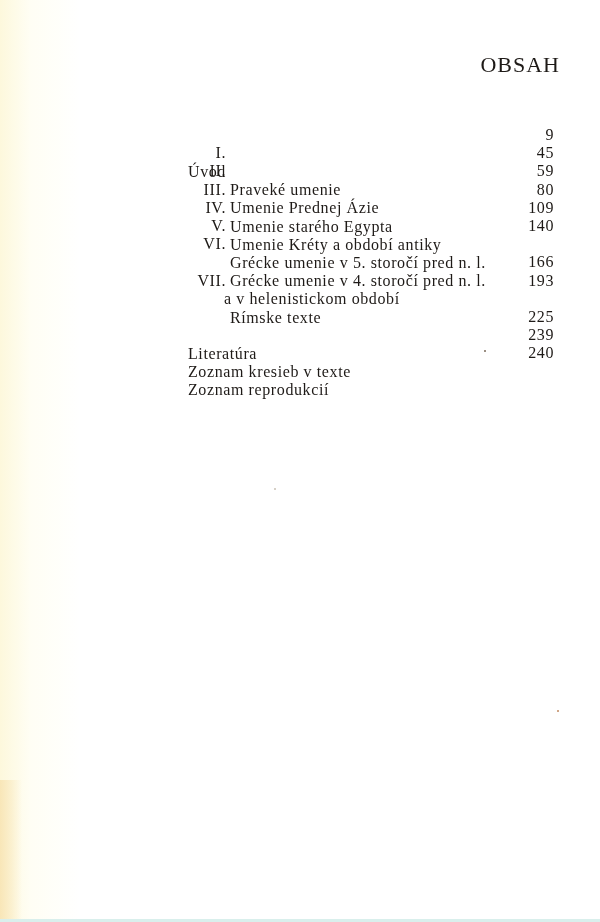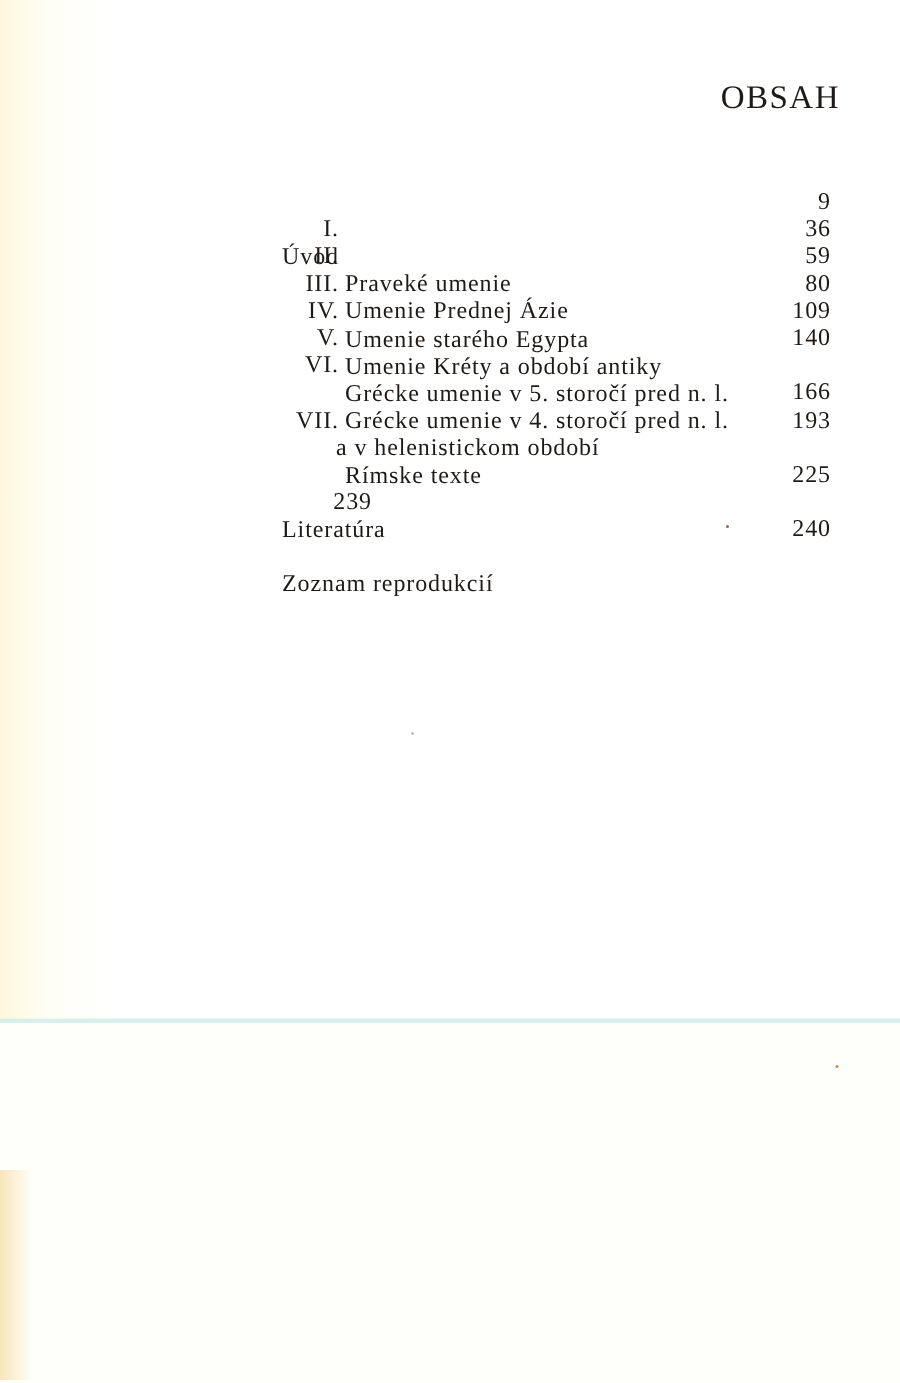--- a/index.html
+++ b/index.html
@@ -3,21 +3,21 @@
   <meta charset="utf-8">
   <style>
     html, body { margin: 0; padding: 0; }
     body {
       width: 600px; height: 922px; overflow: hidden; position: relative;
       background: #fffffa;
       font-family: "Liberation Serif", "DejaVu Serif", serif;
       color: #1e1a17;
     }
     .page {
-      position: absolute; left: 0; top: 0; width: 600px; height: 682px;
+      position: absolute; left: 0; top: 0; width: 600px; height: 922px;
       background: linear-gradient(90deg, #fdf8dc 0px, #fffef4 30px, #ffffff 80px, #ffffff 100%);
     }
     .left-edge {
       position: absolute; left: 0; top: 780px; width: 22px; height: 140px;
       background: linear-gradient(90deg, #f8e6b8, rgba(255,255,255,0));
     }
     .bottom-edge {
       position: absolute; left: 0; bottom: 0; width: 600px; height: 3px;
       background: #d9efec;
     }
@@ -47,21 +47,21 @@
   <div class="title">OBSAH</div>
 
   <div class="toc">
     <div class="row">
       <span class="label">Úvod</span>
       <span class="page-no">9</span>
     </div>
     <div class="row">
       <span class="num">I.</span>
       <span class="label">Praveké umenie</span>
-      <span class="page-no">36</span>
+      <span class="page-no">45</span>
     </div>
     <div class="row">
       <span class="num">II.</span>
       <span class="label">Umenie Prednej Ázie</span>
       <span class="page-no">59</span>
     </div>
     <div class="row">
       <span class="num">III.</span>
       <span class="label">Umenie starého Egypta</span>
       <span class="page-no">80</span>
@@ -91,20 +91,21 @@
       <span class="page-no">193</span>
     </div>
 
     <div class="gap"></div>
 
     <div class="row">
       <span class="label">Literatúra</span>
       <span class="page-no">225</span>
     </div>
     <div class="row">
+      <span class="label">Zoznam kresieb v texte</span>
       <span class="page-no">239</span>
     </div>
     <div class="row">
       <span class="label">Zoznam reprodukcií</span>
       <span class="page-no">240</span>
     </div>
   </div>
 
   <div class="speck" style="left:484px; top:350px;"></div>
   <div class="speck" style="left:274px; top:488px; background:#c9c0b5;"></div>

